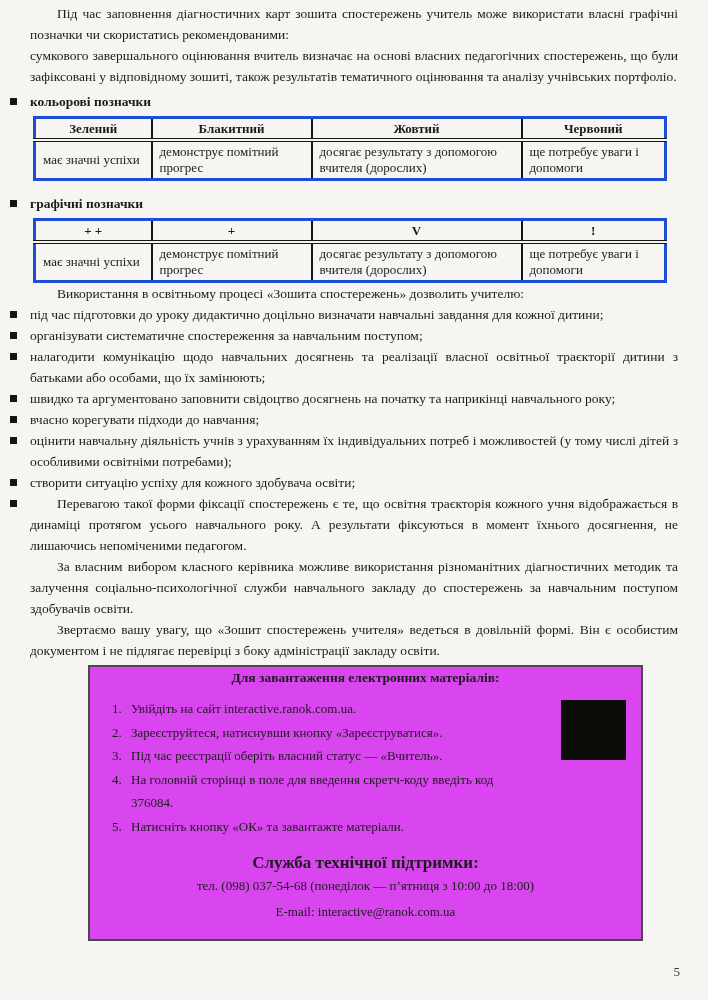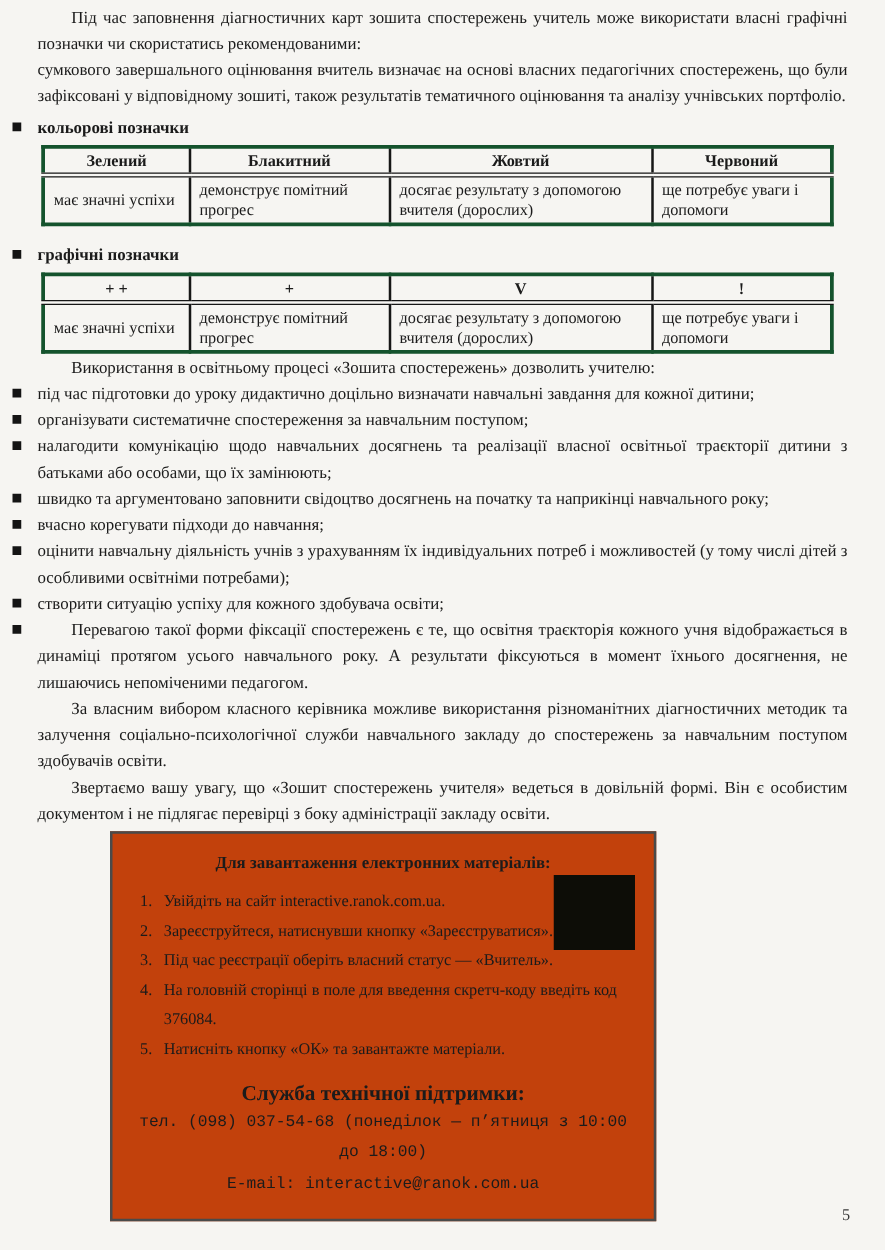--- a/index.html
+++ b/index.html
@@ -16,49 +16,49 @@
   p.ind  { text-indent:27px; }
   .mt-big { margin-top:18px; }
 
   .bullet-head { position:relative; margin:4px 0 0 0; font-size:13.5px; line-height:21px; font-weight:bold; }
   .mt-gap { margin-top:12px; }
   .sq { position:absolute; left:-20px; top:7px; width:7px; height:7px; background:#141414; }
 
   table.obs-table {
     border-collapse:collapse; table-layout:fixed;
     width:631px; margin:4px 0 0 3px;
-    font-size:13px; border:3px solid #14532d;
+    font-size:13px; border:3px solid #1d4ed8;
   }
   .obs-table col.c1{width:117px}.obs-table col.c2{width:160px}.obs-table col.c3{width:210px}.obs-table col.c4{width:144px}
   .obs-table th {
     border:2px solid #161616; border-bottom:4px double #161616;
     font-weight:bold; text-align:center; padding:2px 2px; line-height:15px;
   }
   .obs-table td {
     border:2px solid #161616; padding:2px 7px; line-height:16px;
     text-align:left; vertical-align:middle;
   }
 
   ul.benefits { margin:0; padding:0; list-style:none; }
   ul.benefits li { position:relative; font-size:13.5px; line-height:21px; text-align:justify; }
 
   .dl-box {
     position:relative; box-sizing:border-box;
-    width:437px; margin:4px 0 0 58px;
+    width:555px; margin:4px 0 0 58px;
     border:2px solid #4a4a4a;
-    padding:14px 14px 16px 14px;
-    background:#c2410c;
+    padding:2px 14px 16px 14px;
+    background:#d946ef;
   }
   .dl-title { font-size:13.5px; font-weight:bold; text-align:center; line-height:18px; margin-bottom:10px; }
   ol.steps { margin:0; padding:0; list-style:none; width:420px; }
   ol.steps li { position:relative; font-size:13px; line-height:23.5px; padding-left:27px; }
   ol.steps .num { position:absolute; left:8px; }
   .qr-box { position:absolute; top:33px; right:15px; width:65px; height:60px; background:#0d0d07; }
   .dl-sub { font-size:17px; font-weight:bold; text-align:center; line-height:18px; margin-top:16px; }
-  .dl-line { font-size:13px; text-align:center; line-height:23.5px; margin-top:2px;font-family:Liberation Mono, monospace; }
+  .dl-line { font-size:13px; text-align:center; line-height:23.5px; margin-top:2px; }
 
   .page-num { position:absolute; right:28px; bottom:20px; font-size:13px; color:#3a3a3a; }
 </style>
 </head>
 <body>
 
 <div class="page">
 
   <p class="body ind">Під час заповнення діагностичних карт зошита спостережень учитель може використати власні графічні позначки чи скористатись рекомендованими:</p>
   <p class="body">сумкового завершального оцінювання вчитель визначає на основі власних педагогічних спостережень, що були зафіксовані у відповідному зошиті, також результатів тематичного оцінювання та аналізу учнівських портфоліо.</p>

